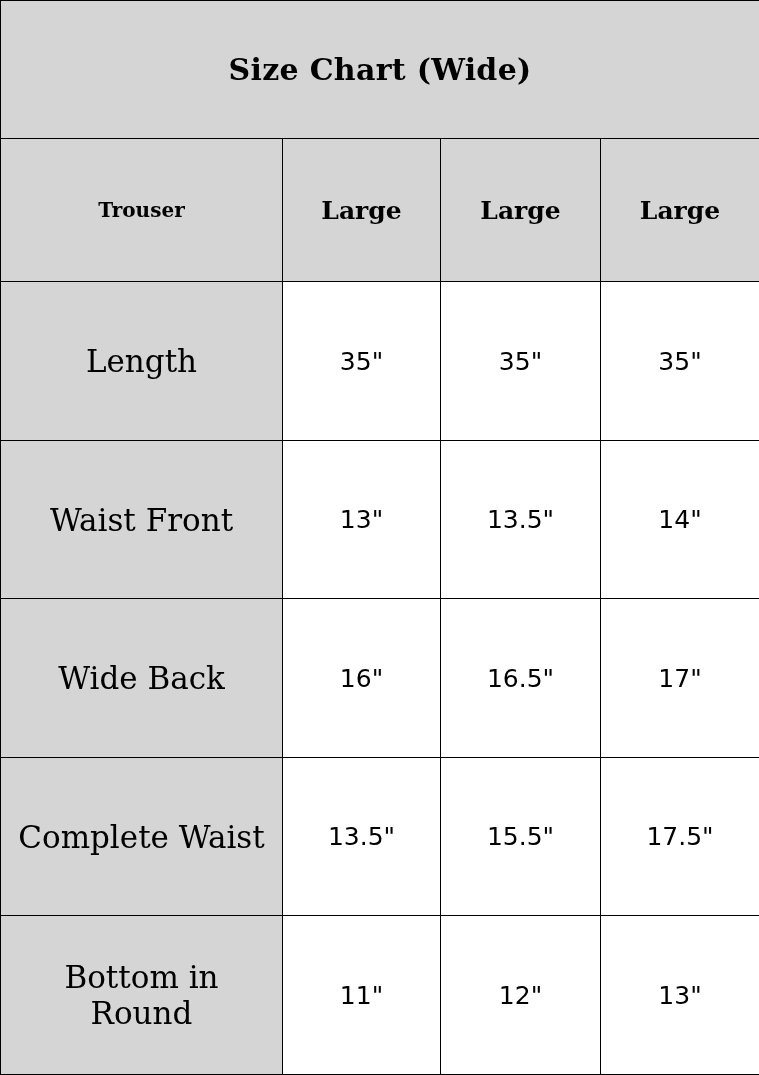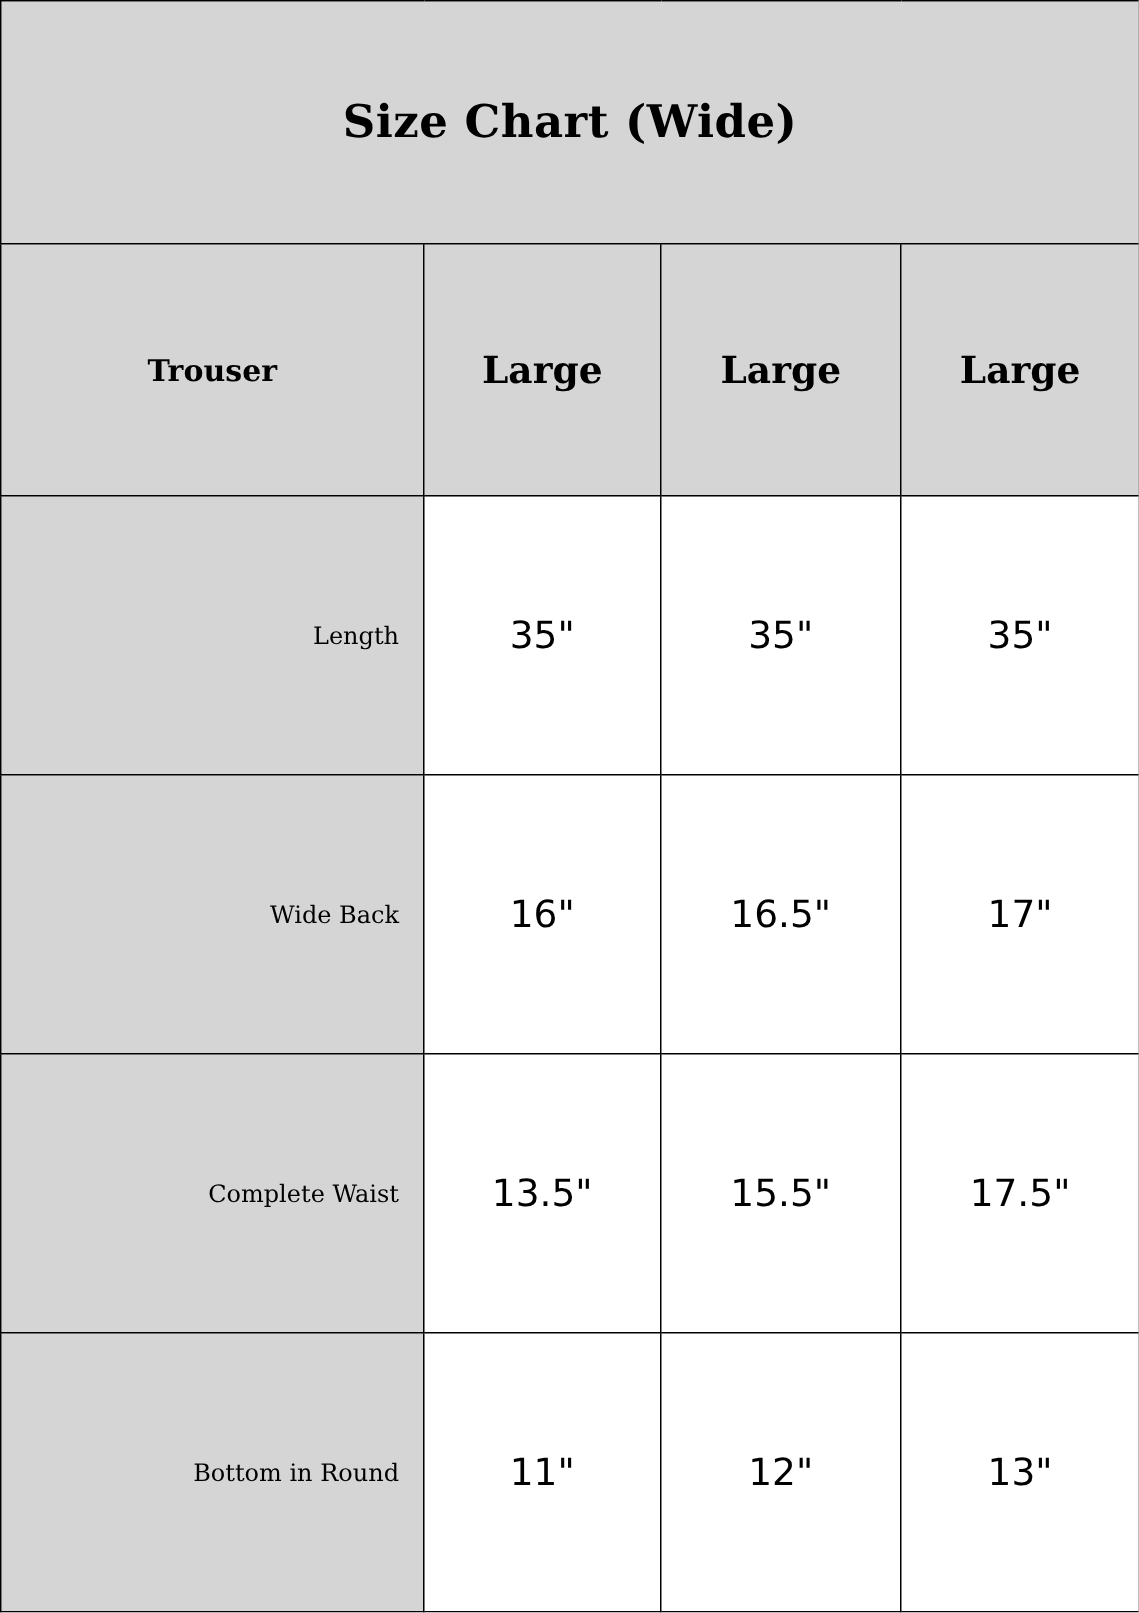--- a/index.html
+++ b/index.html
@@ -52,22 +52,22 @@
     text-align: center;
     font-size: 20px;
   }
   .header-size {
     text-align: center;
     font-size: 25px;
   }
   .row-label {
     background: #d5d5d5;
     font-family: "DejaVu Serif", "Liberation Serif", serif;
-    font-size: 16px;
-    text-align: right;
+    font-size: 31px;
+    text-align: center;
     padding-left: 16px;
     color: #000000;
   }
   .row-value {
     background: #ffffff;
     font-family: "DejaVu Sans", "Liberation Sans", sans-serif;
     font-size: 25px;
     text-align: center;
     color: #000000;
   }
@@ -99,20 +99,26 @@
         <td class="header-size">Large</td>
       </tr>
 
       <tr class="data-row">
         <td class="row-label">Length</td>
         <td class="row-value">35"</td>
         <td class="row-value">35"</td>
         <td class="row-value">35"</td>
       </tr>
 
+      <tr class="data-row">
+        <td class="row-label">Waist Front</td>
+        <td class="row-value">13"</td>
+        <td class="row-value">13.5"</td>
+        <td class="row-value">14"</td>
+      </tr>
 
       <tr class="data-row">
         <td class="row-label">Wide Back</td>
         <td class="row-value">16"</td>
         <td class="row-value">16.5"</td>
         <td class="row-value">17"</td>
       </tr>
 
       <tr class="data-row">
         <td class="row-label">Complete Waist</td>

